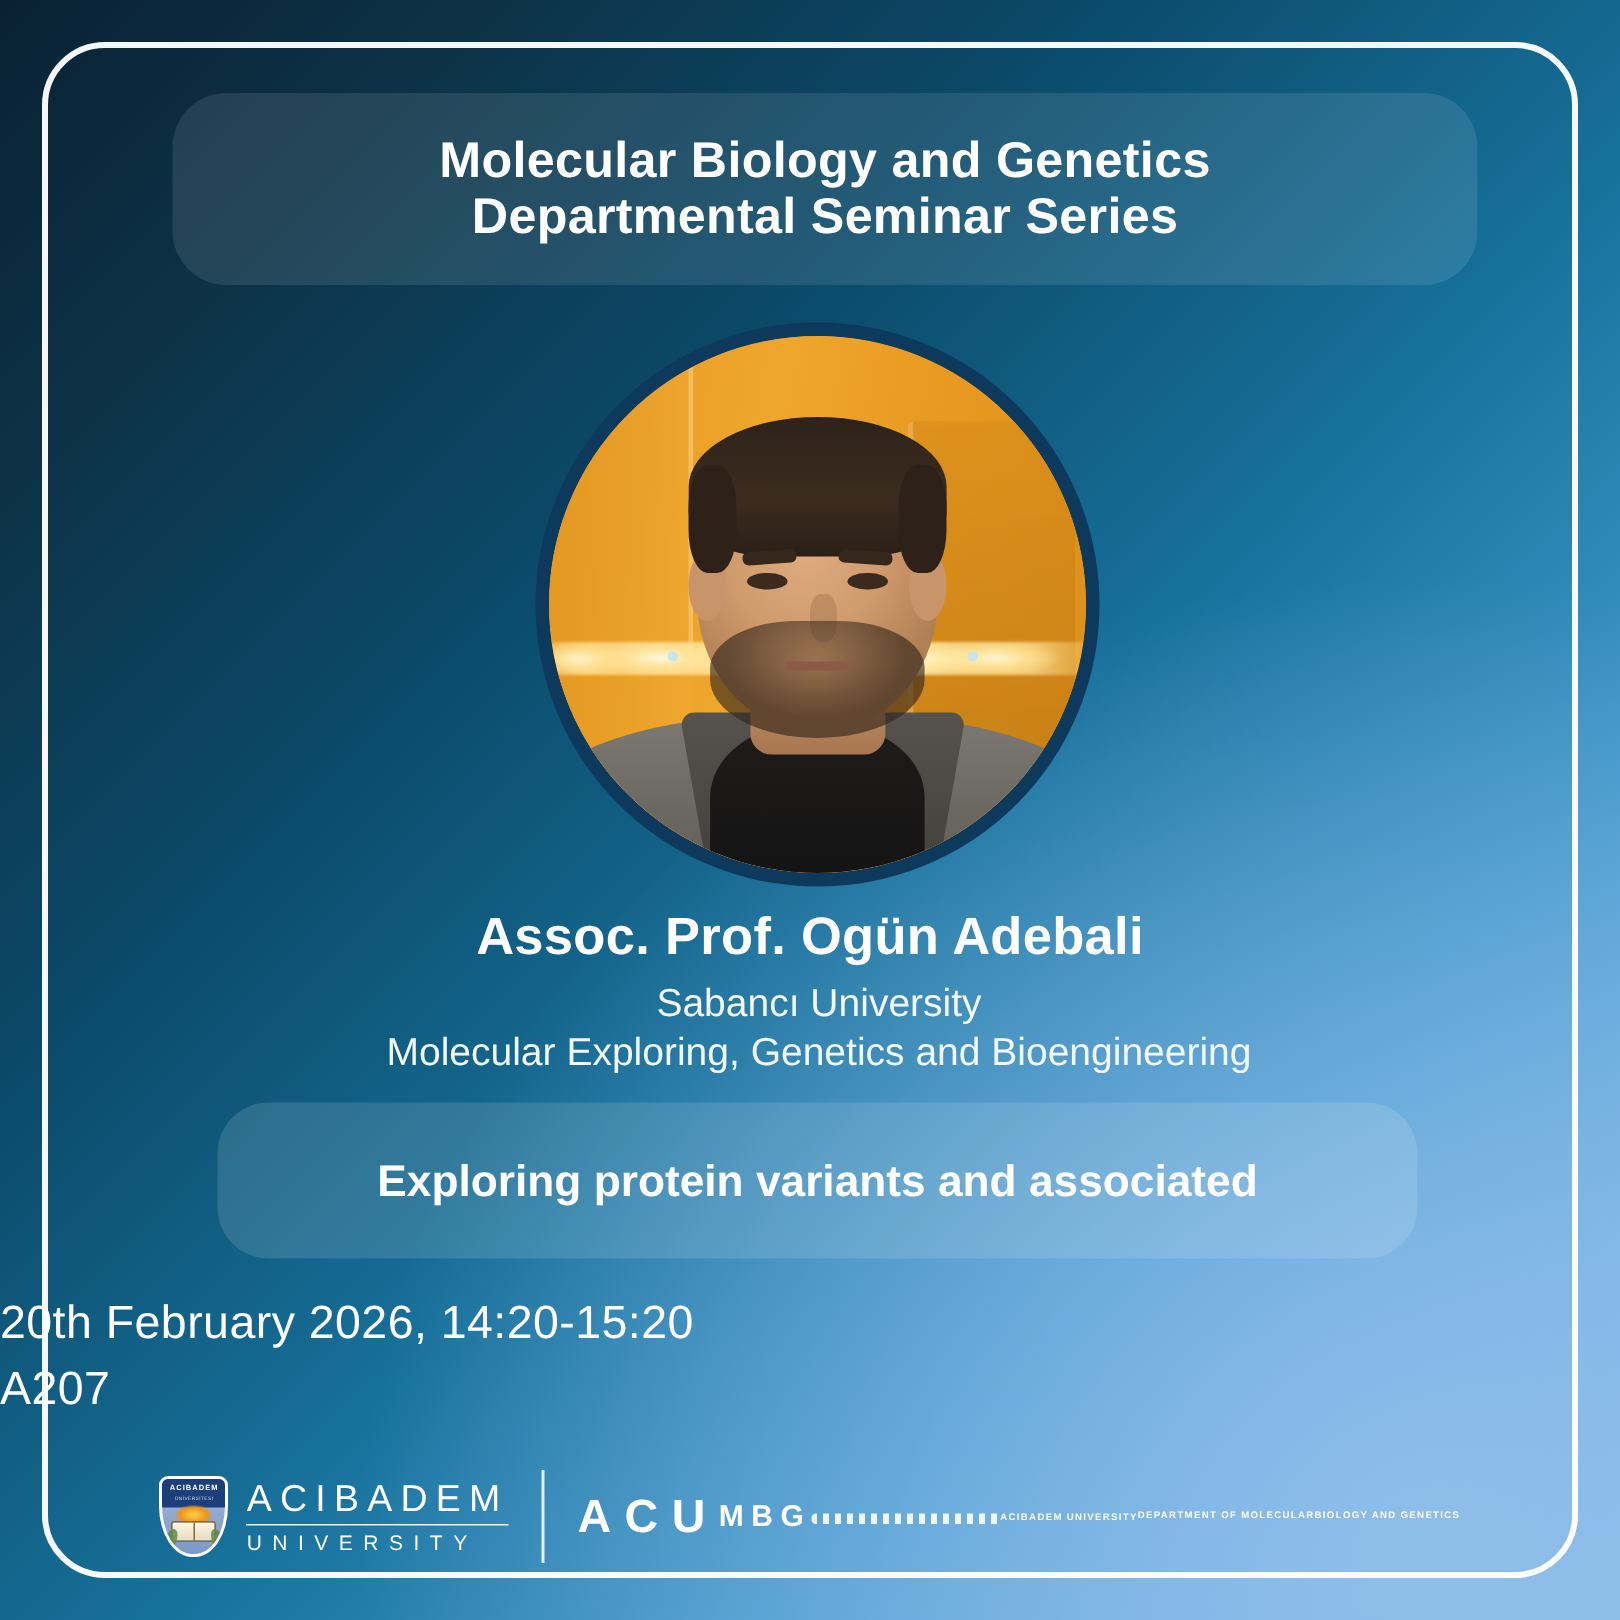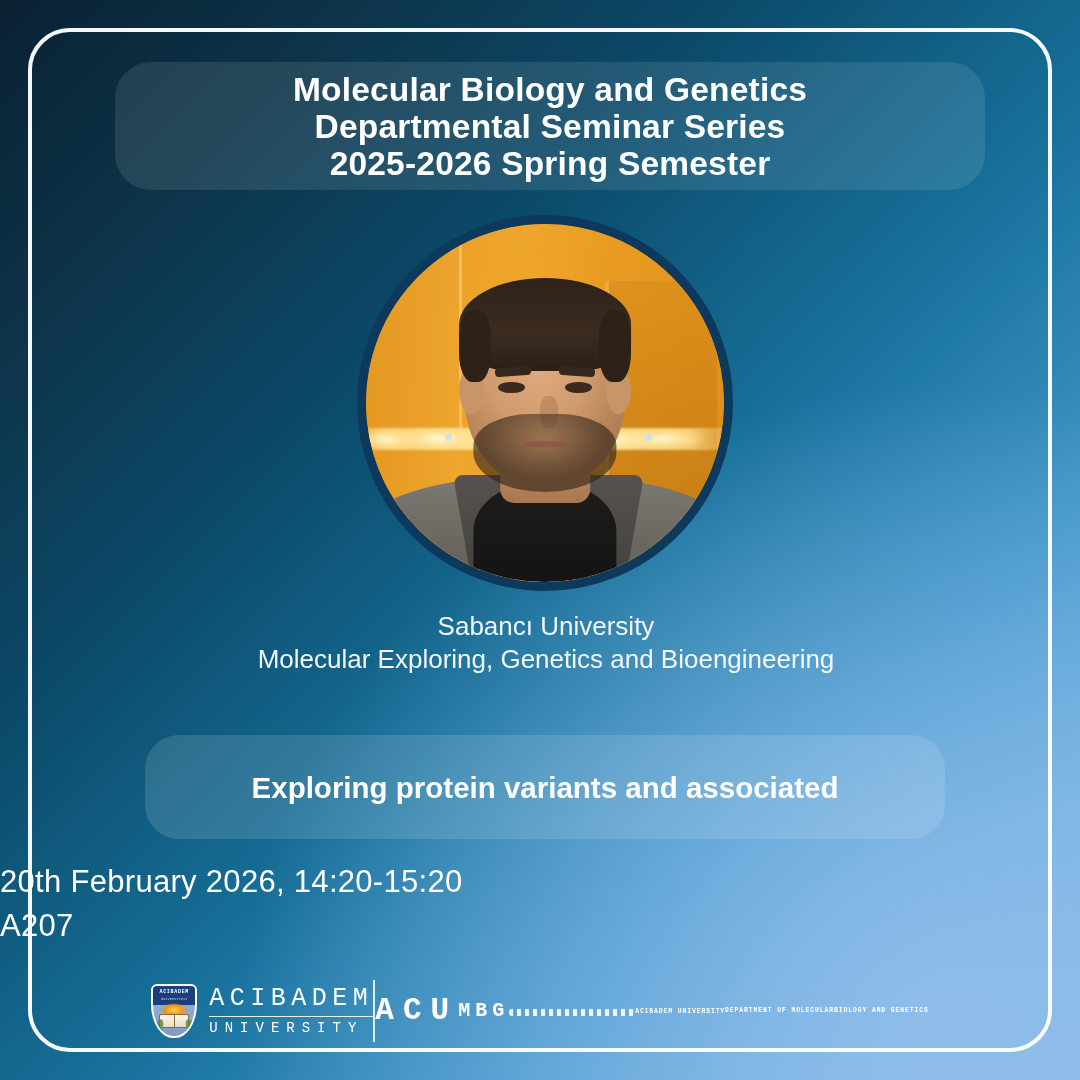--- a/index.html
+++ b/index.html
@@ -153,21 +153,21 @@
   .title-line{
     color:#ffffff;font-weight:bold;font-size:29.5px;line-height:37px;
     text-align:center;white-space:nowrap;
   }
   
   .when{position:absolute;left:0;right:0;top:860px;text-align:left;}
   .when-line{color:#ffffff;font-weight:400;font-size:31px;line-height:44px;letter-spacing:.3px;}
   
   .logos{
     position:absolute;left:0;right:0;top:966px;height:90px;
-    display:flex;align-items:center;justify-content:center;font-family:Liberation Mono, monospace;
+    display:flex;align-items:center;justify-content:center;gap:22px;
   }
   .logo-acibadem{display:flex;align-items:center;gap:12px;}
   .crest{position:relative;width:46px;height:54px;}
   .crest-shield{
     position:absolute;inset:0;
     background:linear-gradient(180deg,#9fb7d8 0%,#7e9ac4 100%);
     border:2px solid #ffffff;
     border-radius:6px 6px 22px 22px/6px 6px 34px 34px;
     box-sizing:border-box;
     overflow:hidden;
@@ -220,21 +220,20 @@
 </head>
 <body>
 
 <div class="poster">
 
   <div class="frame"></div>
 
   <div class="header-pill">
     <div class="header-line">Molecular Biology and Genetics</div>
     <div class="header-line">Departmental Seminar Series</div>
-    <div class="header-line">2025-2026 Spring Semester</div>
   </div>
 
   <div class="portrait-wrap">
     <div class="photo">
       <div class="bg-wall"></div>
       <div class="wall-panel"></div>
       <div class="wall-line"></div>
       <div class="door"></div>
       <div class="light-strip"></div>
       <div class="blue-dot" style="left:22%"></div>
@@ -255,20 +254,21 @@
       <div class="brow r"></div>
       <div class="eye l"></div>
       <div class="eye r"></div>
       <div class="nose"></div>
       <div class="beard"></div>
       <div class="mouth"></div>
     </div>
   </div>
 
   <div class="speaker">
+    <div class="speaker-name">Assoc. Prof. Ogün Adebali</div>
     <div class="speaker-aff">Sabancı University</div>
     <div class="speaker-aff" style="margin-top:0">Molecular Exploring, Genetics and Bioengineering</div>
   </div>
 
   <div class="title-pill">
     <div class="title-line">Exploring protein variants and associated</div>
   </div>
 
   <div class="when">
     <div class="when-line">20th February 2026, 14:20-15:20</div>

